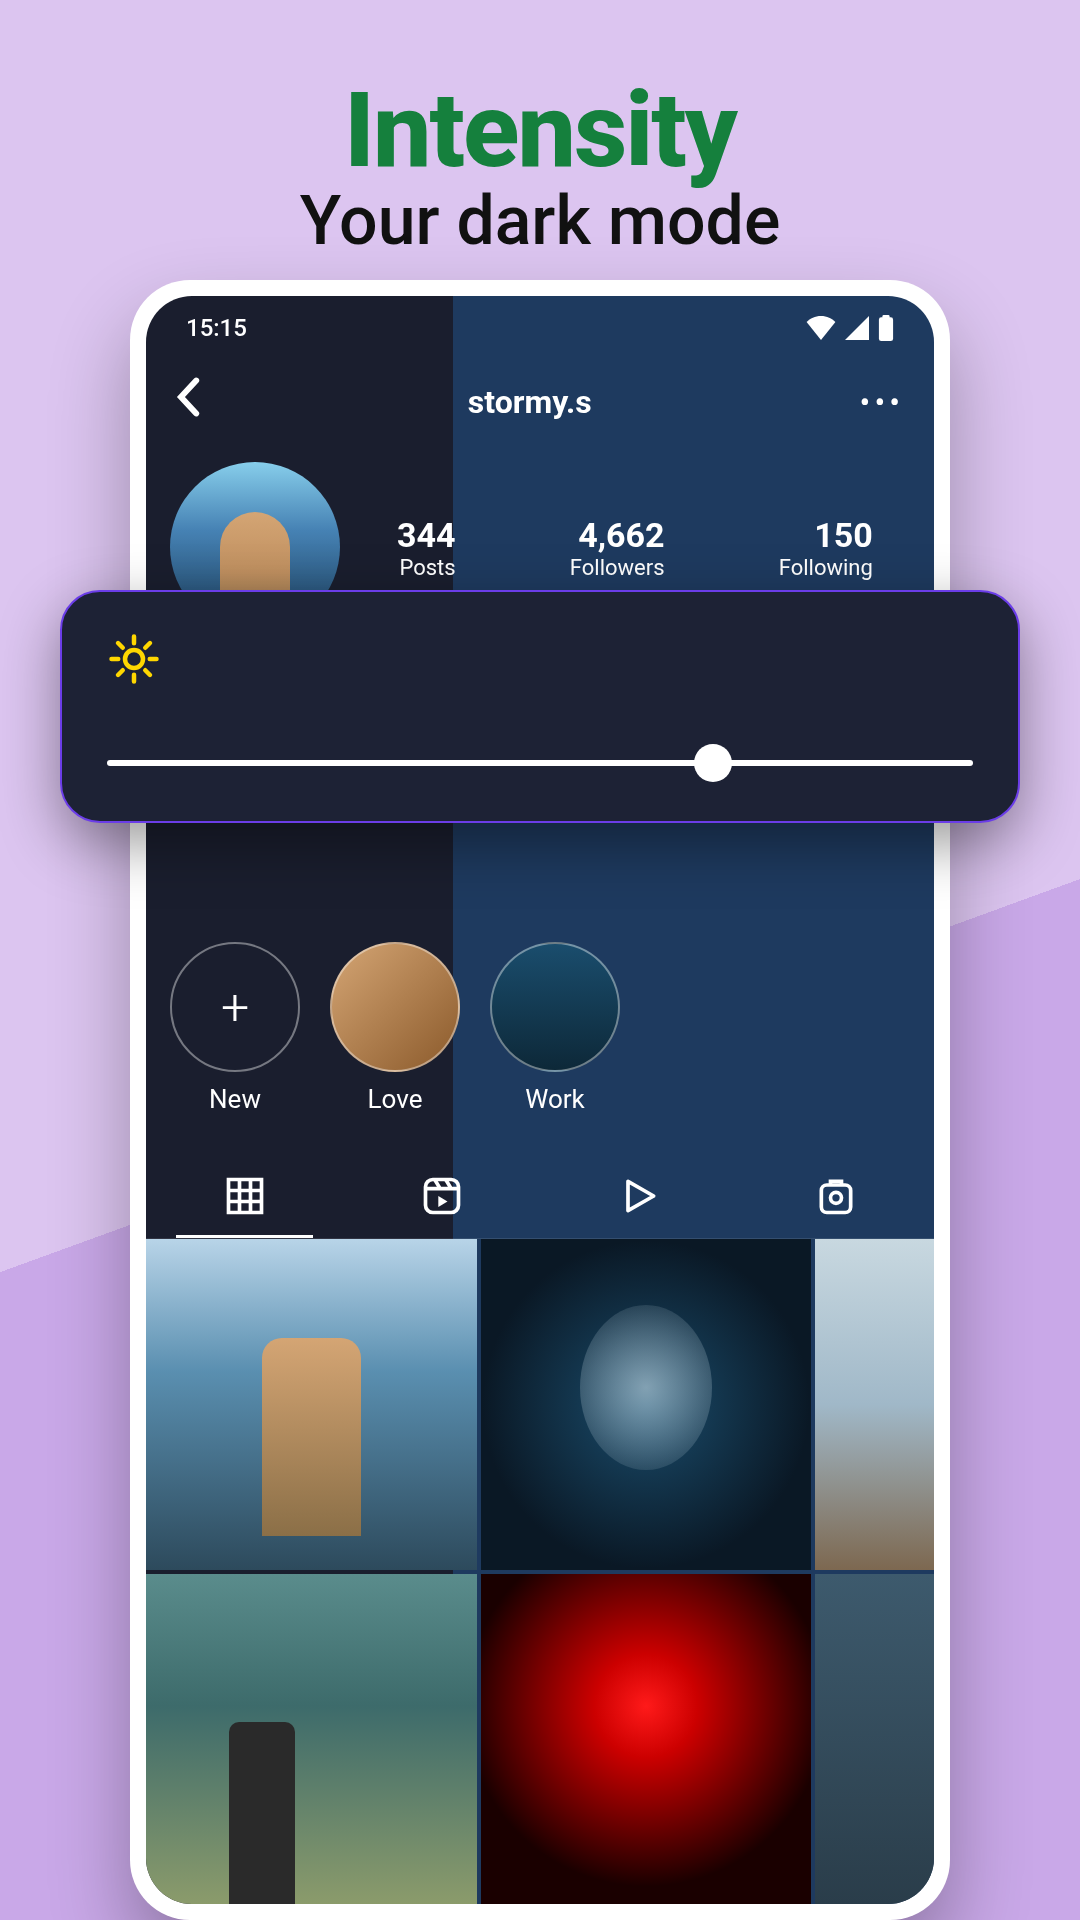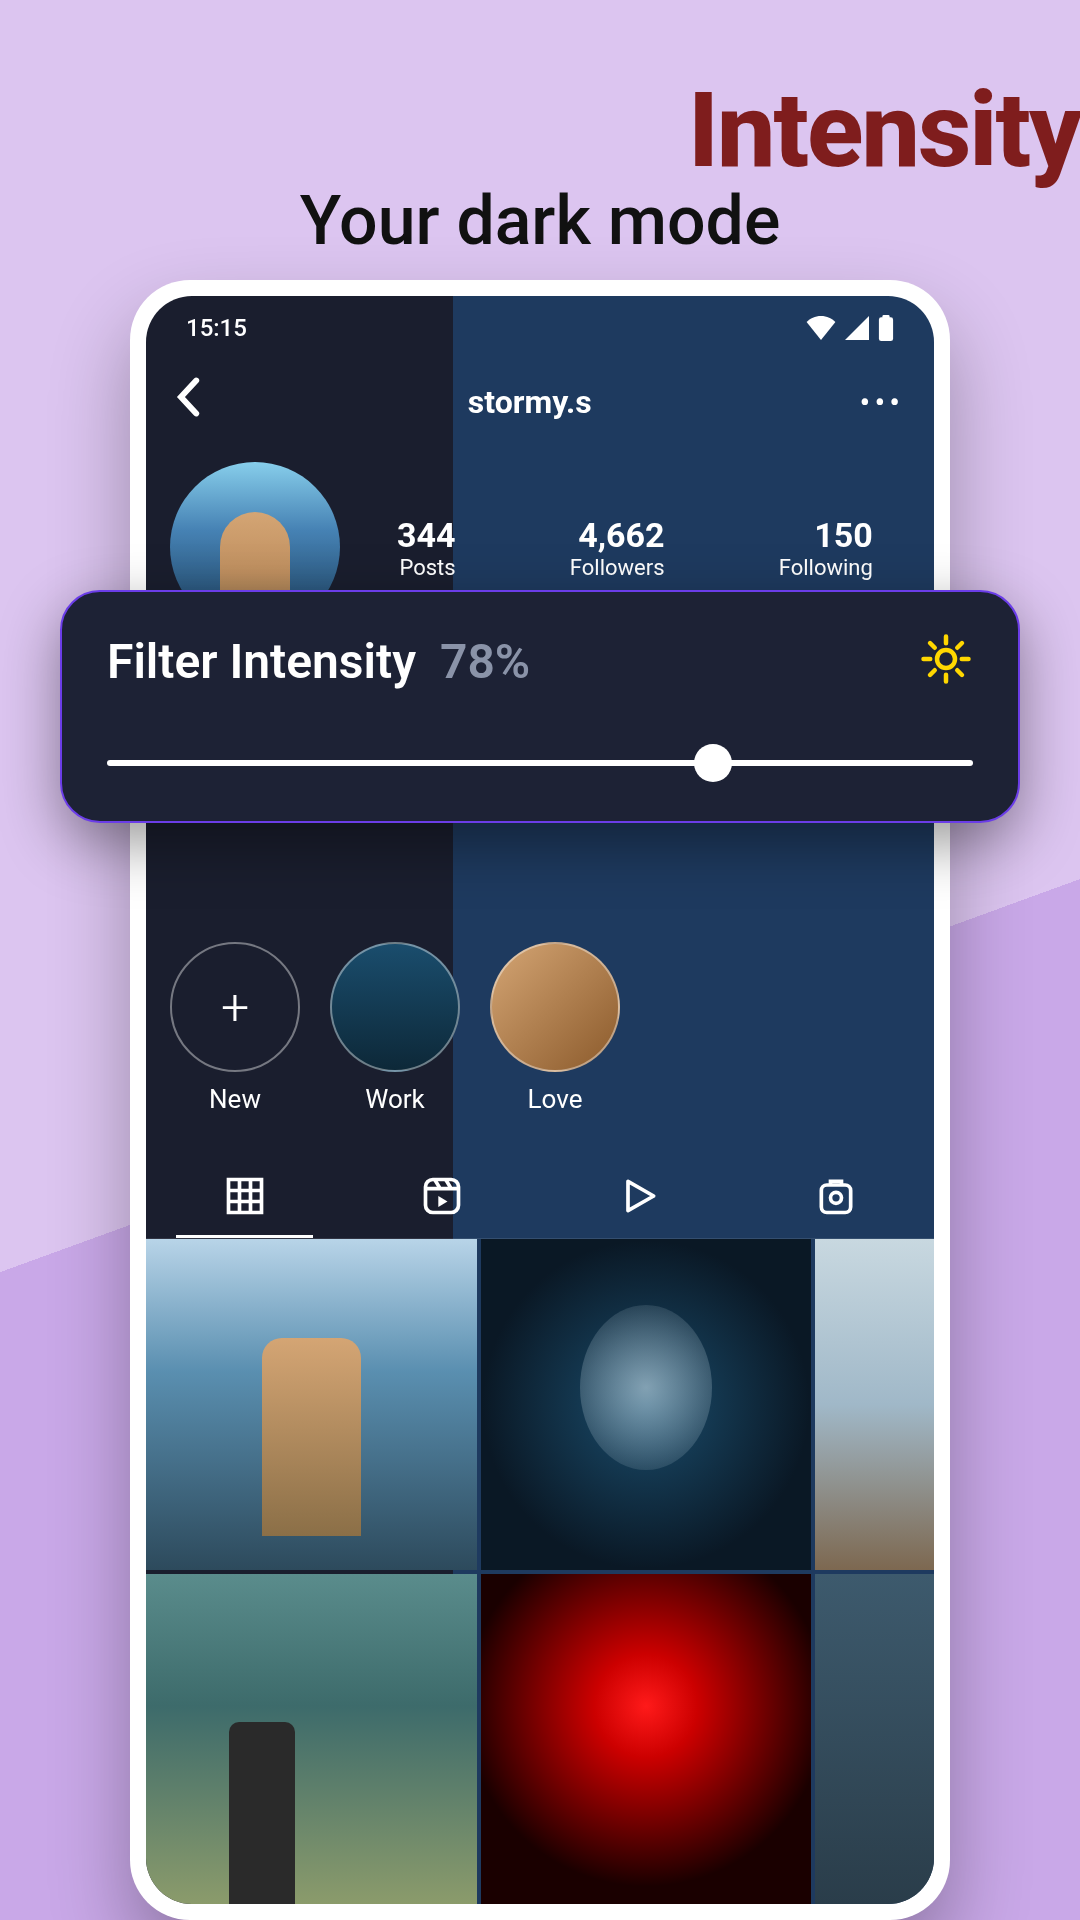--- a/index.html
+++ b/index.html
@@ -11,23 +11,22 @@
       overflow: hidden;
       position: relative;
     }
     .promo-header {
       text-align: center;
       padding-top: 70px;
     }
     .promo-title {
       font-size: 104px;
       font-weight: 800;
-      color: #7f1d1d;
+      color: #15803d;
       letter-spacing: -2px;
-      text-align: right;
     }
     .promo-subtitle {
       font-size: 68px;
       font-weight: 500;
       color: #111;
       margin-top: -10px;
     }
     .phone-frame {
       position: absolute;
       top: 280px;
@@ -264,26 +263,26 @@
       </div>
 
       <div style="height: 250px;"></div>
 
       <div class="highlights">
         <div class="highlight highlight-new">
           <div class="highlight-circle">+</div>
           <div class="highlight-label">New</div>
         </div>
         <div class="highlight">
+          <div class="highlight-circle hl-love"></div>
+          <div class="highlight-label">Love</div>
+        </div>
+        <div class="highlight">
           <div class="highlight-circle hl-work"></div>
           <div class="highlight-label">Work</div>
-        </div>
-        <div class="highlight">
-          <div class="highlight-circle hl-love"></div>
-          <div class="highlight-label">Love</div>
         </div>
       </div>
 
       <div class="tabs">
         <div class="tab active">
           <svg width="44" height="44" viewBox="0 0 24 24">
               <path fill="none" stroke="#fff" stroke-width="2" d="M3 3h18v18H3zM3 9h18M3 15h18M9 3v18M15 3v18"></path>
             </svg>
         </div>
         <div class="tab">
@@ -314,24 +313,20 @@
         <div class="grid-item g4"></div>
         <div class="grid-item g5"></div>
         <div class="grid-item g6"></div>
       </div>
     </div>
   </div>
 </div>
 
 <div class="overlay-card">
   <div class="overlay-header">
-    <div>
-      <span class="overlay-title">Filter Intensity</span>
-      <span class="overlay-value">78%</span>
-    </div>
     <span class="sun-icon">
       <svg width="54" height="54" viewBox="0 0 24 24">
           <circle fill="none" stroke="#ffd700" stroke-width="2" cx="12" cy="12" r="4"></circle>
           <path stroke="#ffd700" stroke-width="2" stroke-linecap="round" d="M12 2v3M12 19v3M2 12h3M19 12h3M4.9 4.9l2.1 2.1M17 17l2.1 2.1M4.9 19.1L7 17M17 7l2.1-2.1"></path>
         </svg>
     </span>
   </div>
   <div class="slider-container">
     <div class="slider-track">
       <div class="slider-thumb" style="left:70%"></div>

